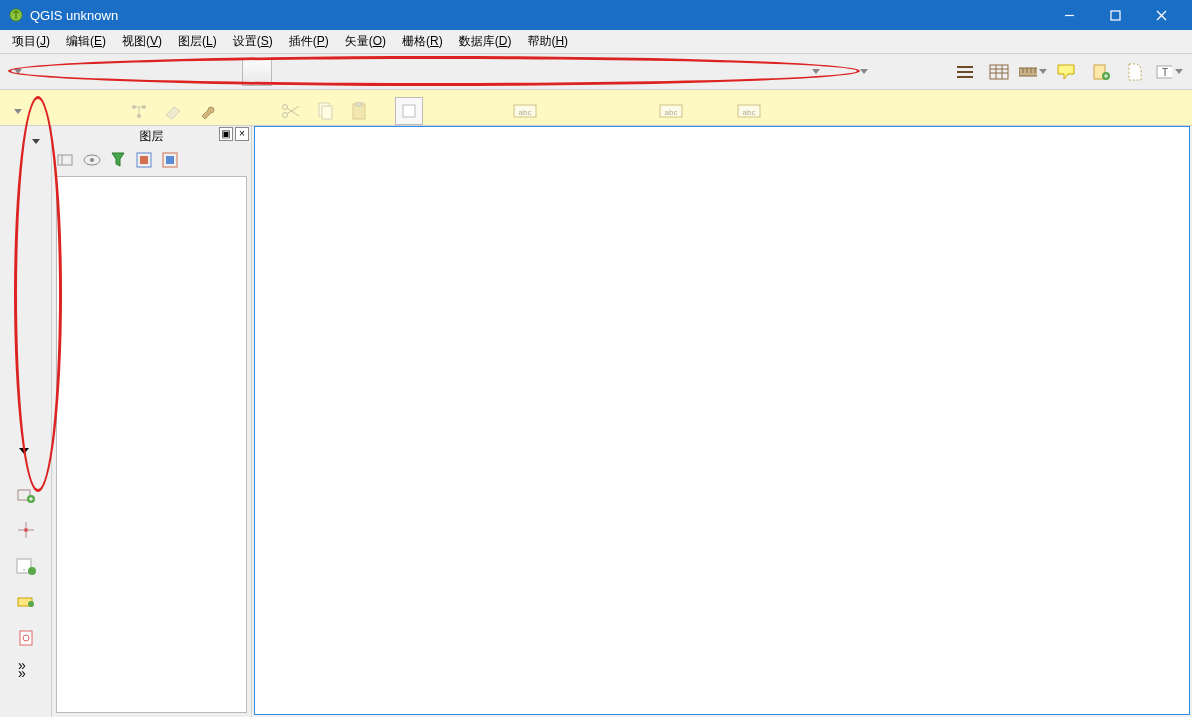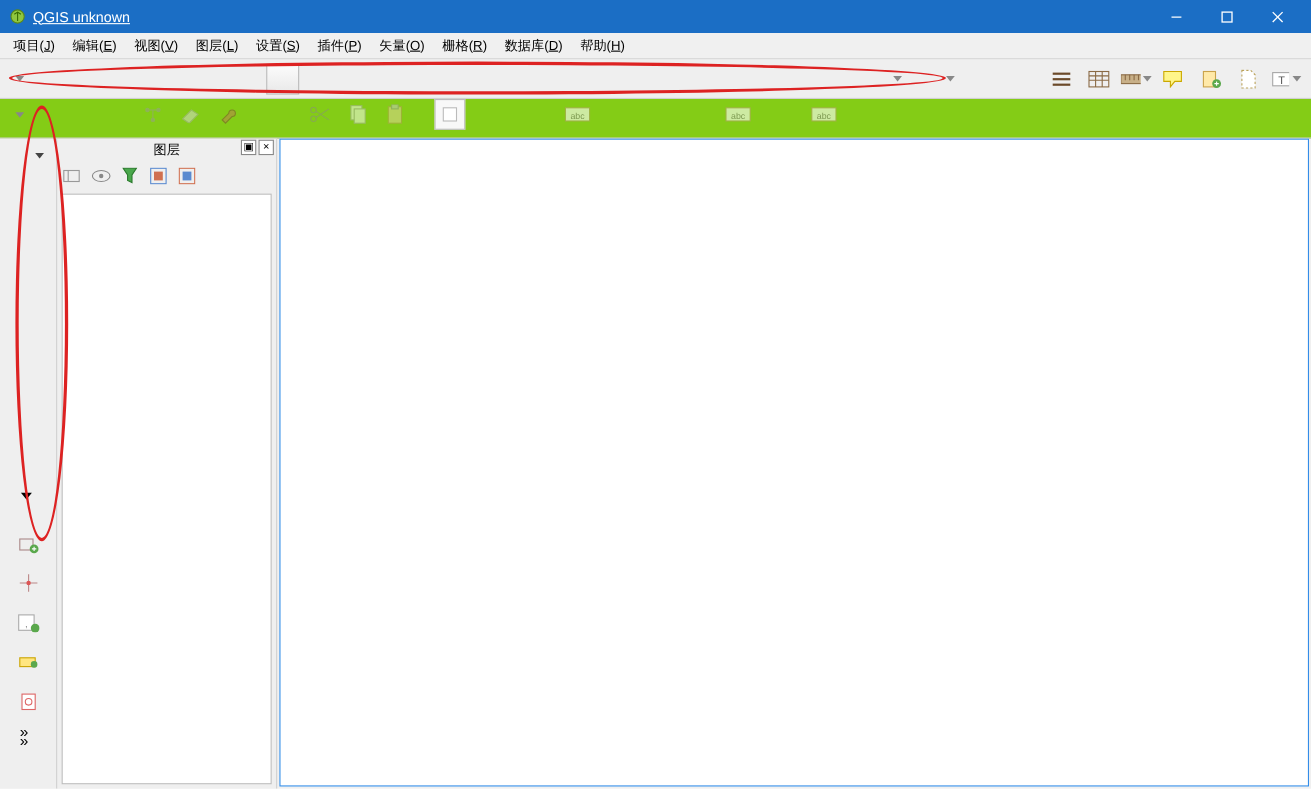--- a/index.html
+++ b/index.html
@@ -1,37 +1,37 @@
 <!DOCTYPE html>
 <html><head>
 <meta charset="utf-8">
 <style>
   * { box-sizing: border-box; margin: 0; padding: 0; font-family: "Microsoft YaHei", "SimSun", Arial, sans-serif; }
   body { width: 1192px; height: 717px; overflow: hidden; background: #f0f0f0; font-size: 12px; position: relative; }
 
-  .titlebar { height: 30px; background: #1b6ec5; color: #fff; display: flex; align-items: center; padding: 0 8px; text-decoration: underline; }
+  .titlebar { height: 30px; background: #1b6ec5; color: #fff; display: flex; align-items: center; padding: 0 8px; }
   .titlebar .icon { width: 16px; height: 16px; margin-right: 6px; }
   .titlebar .title { font-size: 13px; flex: 1; }
   .titlebar .winbtns { display: flex; }
   .titlebar .winbtn { width: 46px; height: 30px; display: flex; align-items: center; justify-content: center; }
   .titlebar .winbtn svg { stroke: #fff; stroke-width: 1.2; fill: none; }
 
   .menubar { height: 24px; background: #f0f0f0; border-bottom: 1px solid #d0d0d0; display: flex; align-items: center; padding: 0 4px; font-size: 12px; }
   .menuitem { padding: 18px 8px; cursor: default; }
   .menuitem u { text-decoration: underline; }
 
   .toolbar1 { height: 36px; background: #efefef; border-bottom: 1px solid #d0d0d0; display: flex; align-items: center; padding: 0 6px; position: relative; }
   .toolbar1 .spacer { flex: 1; }
   .emptybtn { width: 30px; height: 28px; border: 1px solid #bbb; background: linear-gradient(#fcfcfc,#e8e8e8); margin: 0 2px; }
   .dropdown { width: 16px; height: 28px; display: flex; align-items: center; justify-content: center; margin: 0 6px; }
   .dropdown::after { content: ""; border-left: 4px solid transparent; border-right: 4px solid transparent; border-top: 5px solid #888; }
   .tbicon { width: 28px; height: 28px; display: flex; align-items: center; justify-content: center; margin: 0 3px; }
   .tbicon.bordered { border: 1px solid #bbb; background: #f8f8f8; }
 
-  .toolbar2 { height: 36px; background: #84cc16; border-bottom: 1px solid #d0d0d0; display: flex; align-items: flex-start; padding: 0 6px; }
+  .toolbar2 { height: 36px; background: #fef9c3; border-bottom: 1px solid #d0d0d0; display: flex; align-items: flex-end; padding: 0 6px; }
 
   .body-area { display: flex; height: 591px; }
   .leftvert { width: 52px; background: #efefef; border-right: 1px solid #d0d0d0; padding-top: 4px; display: flex; flex-direction: column; align-items: center; position: relative; }
   .leftvert .minidrop { margin: 4px 0 0 auto; width: 14px; height: 14px; display: flex; align-items: center; justify-content: center; }
   .leftvert .minidrop::after { content: ""; border-left: 4px solid transparent; border-right: 4px solid transparent; border-top: 5px solid #444; }
   .leftvert .chevdown { position: absolute; left: 19px; top: 322px; }
   .leftvert .chevdown::after { content: ""; display: block; border-left: 5px solid transparent; border-right: 5px solid transparent; border-top: 6px solid #000; }
   .leftvert .vicon { width: 24px; height: 24px; margin: 6px 0; display: flex; align-items: center; justify-content: center; }
   .leftvert .vicons-group { position: absolute; top: 350px; left: 0; right: 0; display: flex; flex-direction: column; align-items: center; }
   .leftvert .dblchev { position: absolute; left: 18px; top: 535px; font-size: 14px; line-height: 8px; color: #000; }

